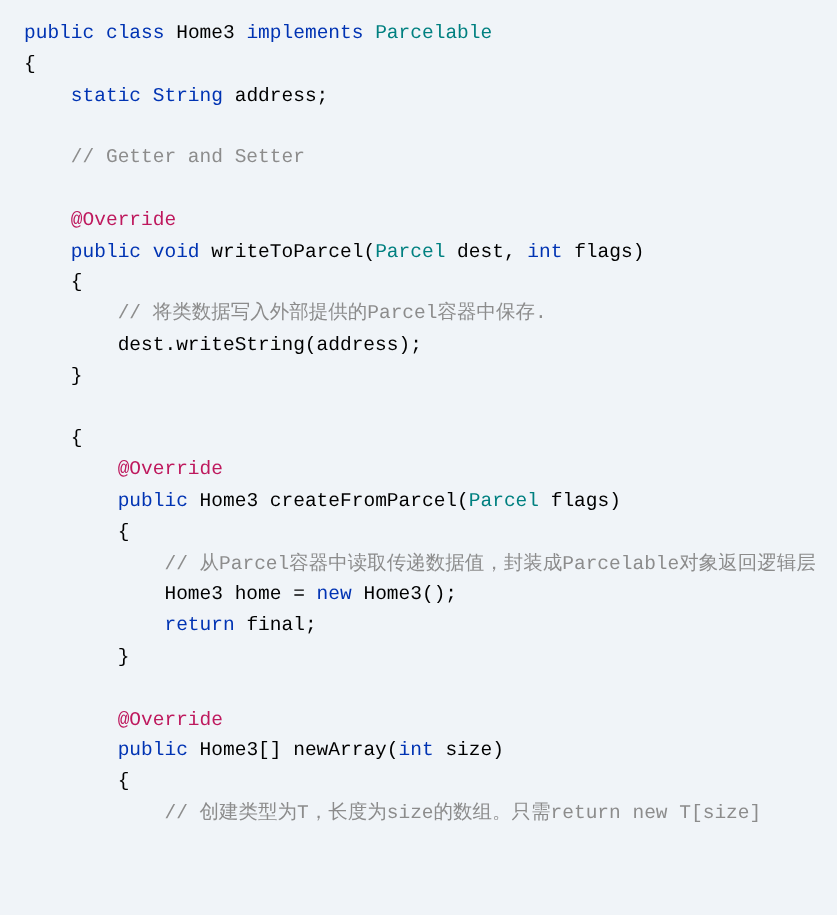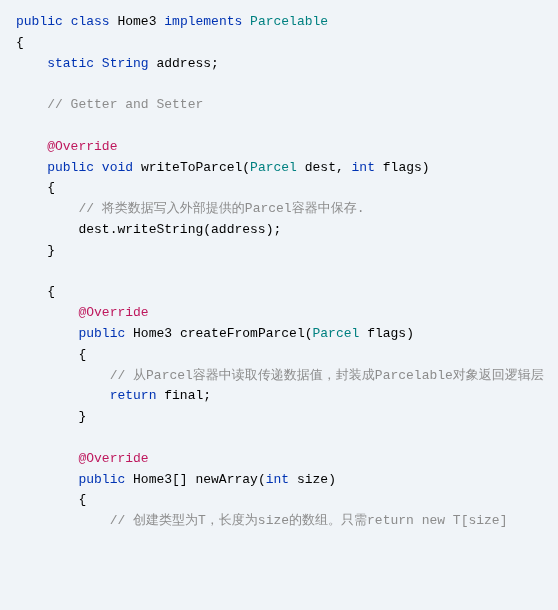--- a/index.html
+++ b/index.html
@@ -73,20 +73,21 @@
   <span class="code-line">    <span class="plain">{</span></span>
 
   <span class="code-line">        <span class="annotation">@Override</span></span>
 
   <span class="code-line">        <span class="kw">public</span> <span class="plain">Home3</span> <span class="method">createFromParcel</span>(<span class="iface">Parcel</span> <span class="plain">flags</span>)</span>
 
   <span class="code-line">        <span class="plain">{</span></span>
 
   <span class="code-line">            <span class="comment">// 从Parcel容器中读取传递数据值，封装成Parcelable对象返回逻辑层</span></span>
 
+  <span class="code-line">            <span class="plain">Home3 home</span> <span class="plain">=</span> <span class="kw">new</span> <span class="plain">Home3();</span></span>
 
 
   <span class="code-line">            <span class="kw">return</span> <span class="plain">final;</span></span>
 
   <span class="code-line">        <span class="plain">}</span></span>
 
   <span class="code-line"> </span>
 
   <span class="code-line">        <span class="annotation">@Override</span></span>
 

